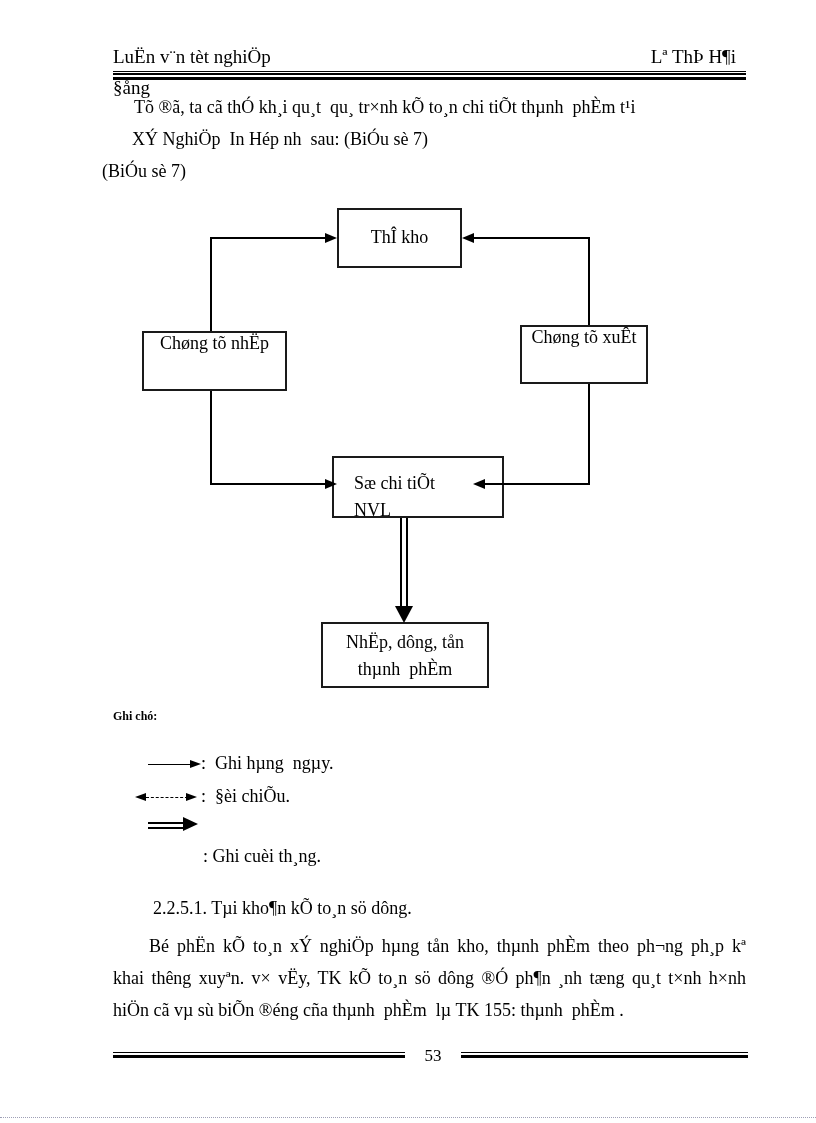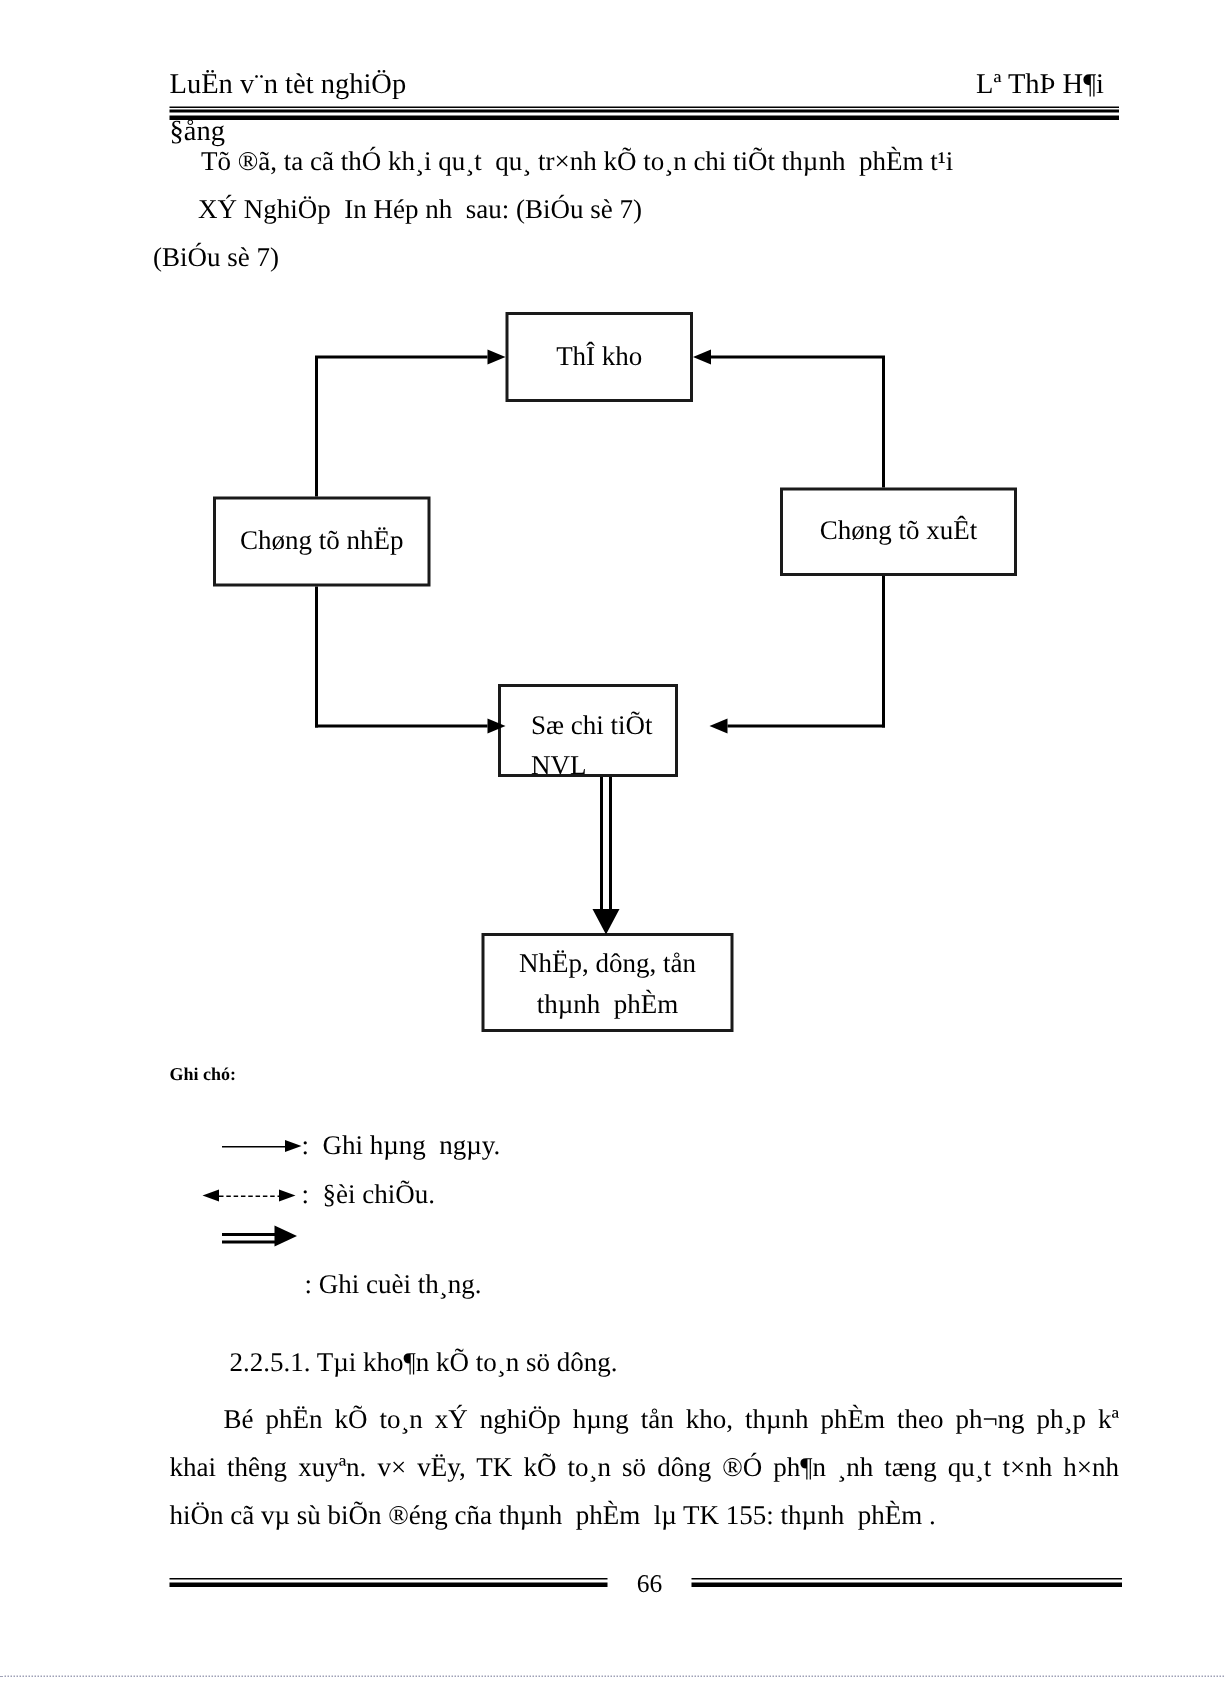--- a/index.html
+++ b/index.html
@@ -19,23 +19,23 @@
   
   .intro{position:absolute;left:102px;top:91px;width:640px;font-size:18px;line-height:32px;}
   .il{white-space:pre-wrap;}
   .i1{text-indent:32px;}
   .i2{text-indent:30px;}
   .i3{text-indent:32px;}
   
   .fc-box{position:absolute;border:2px solid #1a1a1a;background:#fff;
     font-size:18px;text-align:center;box-sizing:border-box;overflow:hidden;}
   .b-thekho{left:337px;top:208px;width:125px;height:60px;padding-top:17px;}
-  .b-nhap{left:142px;top:331px;width:145px;height:60px;padding-top:17px;}
-  .b-xuat{left:520px;top:325px;width:158px;height:59px;padding-top:16px;}
-  .b-sochitiet{left:332px;top:456px;width:120px;height:62px;text-align:left;
+  .b-nhap{left:142px;top:331px;width:145px;height:60px;}
+  .b-xuat{left:520px;top:325px;width:128px;height:59px;}
+  .b-sochitiet{left:332px;top:456px;width:172px;height:62px;text-align:left;
     padding:12px 0 0 20px;line-height:27px;}
   .b-nxt{left:321px;top:622px;width:168px;height:66px;padding-top:5px;line-height:27px;}
   .line{position:absolute;background:#000;}
   .ah{position:absolute;width:0;height:0;}
   .ah-right{border-left:12px solid #000;border-top:5px solid transparent;border-bottom:5px solid transparent;}
   .ah-left{border-right:12px solid #000;border-top:5px solid transparent;border-bottom:5px solid transparent;}
   .dbl-v{position:absolute;left:400px;top:518px;width:4px;height:88px;
     border-left:2px solid #000;border-right:2px solid #000;background:transparent;}
   .ah-down-solid{position:absolute;left:395px;top:606px;width:0;height:0;
     border-top:17px solid #000;border-left:9px solid transparent;border-right:9px solid transparent;}
@@ -142,17 +142,17 @@
 
   <div class="sect" style="top:898px;">2.2.5.1. Tµi kho¶n kÕ to¸n sö dông.</div>
 
   <div class="body-para">
     <div class="bp-just bp-1">Bé phËn kÕ to¸n xÝ nghiÖp  hµng  tån kho, thµnh  phÈm   theo ph¬ng  ph¸p kª</div>
     <div class="bp-just">khai thêng  xuyªn. v× vËy, TK kÕ to¸n sö dông ®Ó ph¶n ¸nh tæng qu¸t t×nh h×nh</div>
     <div class="bp-last">hiÖn cã vµ sù biÕn ®éng cña thµnh  phÈm  lµ TK 155: thµnh  phÈm .</div>
   </div>
 
   <div class="foot-rule fr-left"></div>
-  <div class="page-num">66</div>
+  <div class="page-num">53</div>
   <div class="foot-rule fr-right"></div>
   <div class="bottom-dotted"></div>
 
 </div>
 
 </body></html>

